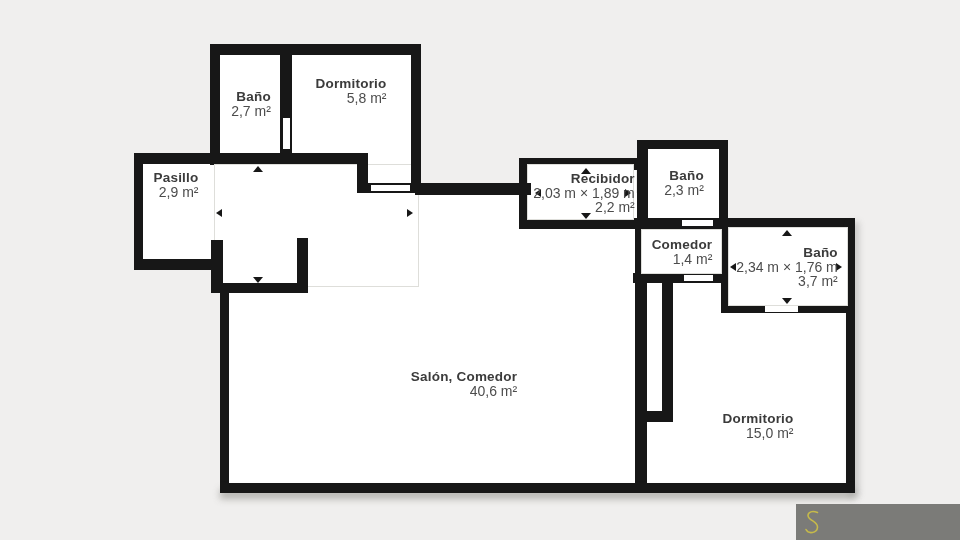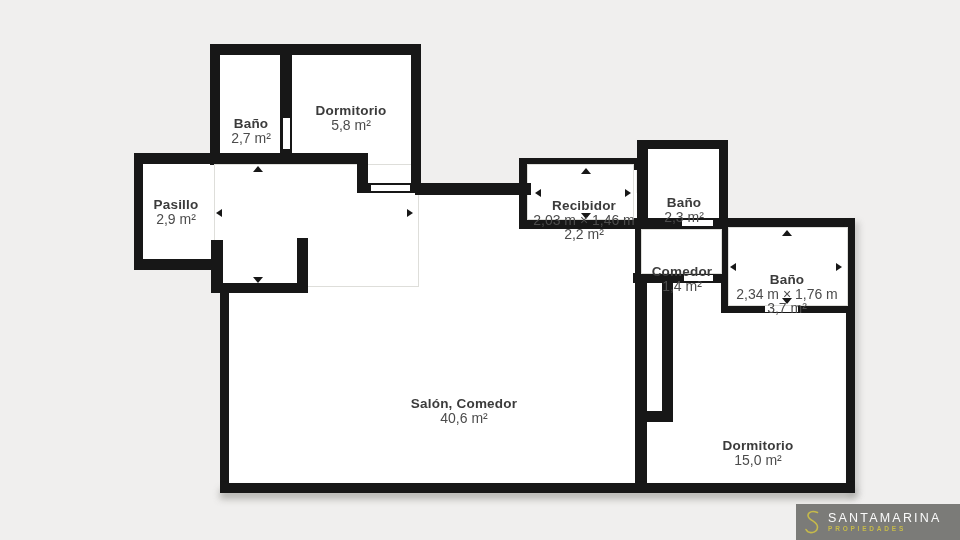--- a/index.html
+++ b/index.html
@@ -5,21 +5,21 @@
   html,body{margin:0;padding:0;}
   #canvas{
     position:relative;width:960px;height:540px;overflow:hidden;
     background:#f0efee;
     font-family:"Liberation Sans", sans-serif;
   }
   .room{position:absolute;background:#ffffff;}
   .wall{position:absolute;background:#171717;}
   .slot{position:absolute;background:#ffffff;}
   .lbox{position:absolute;background:#ffffff;border:1px solid #dededa;box-sizing:border-box;}
-  .label{position:absolute;transform:translateX(-50%);text-align:center;white-space:nowrap;color:#3b3b3b;margin-top:27px;}
+  .label{position:absolute;transform:translateX(-50%);text-align:right;white-space:nowrap;color:#3b3b3b;}
   .label .nm{font-weight:bold;font-size:13.5px;line-height:15px;letter-spacing:.2px;}
   .label .dm{font-size:14px;line-height:14px;color:#4c4c4c;}
   .tri{position:absolute;width:0;height:0;}
   .tri.up{border-left:5px solid transparent;border-right:5px solid transparent;border-bottom:6px solid #171717;}
   .tri.down{border-left:5px solid transparent;border-right:5px solid transparent;border-top:6px solid #171717;}
   .tri.left{border-top:4px solid transparent;border-bottom:4px solid transparent;border-right:6px solid #171717;}
   .tri.right{border-top:4px solid transparent;border-bottom:4px solid transparent;border-left:6px solid #171717;}
   .shadow-b{box-shadow:0 6px 7px rgba(110,110,105,.45);}
   .shadow-r{box-shadow:4px 4px 6px rgba(110,110,105,.30);}
   #logo{position:absolute;left:796px;top:504px;width:164px;height:36px;background:#7b7b78;
@@ -110,21 +110,21 @@
   <div class="label" style="left:351px;top:76px;">
     <div class="nm">Dormitorio</div>
     <div class="dm">5,8 m²</div>
   </div>
   <div class="label" style="left:176px;top:170px;">
     <div class="nm">Pasillo</div>
     <div class="dm">2,9 m²</div>
   </div>
   <div class="label" style="left:584px;top:171px;">
     <div class="nm">Recibidor</div>
-    <div class="dm">2,03 m × 1,46 m</div>
+    <div class="dm">2,03 m × 1,89 m</div>
     <div class="dm">2,2 m²</div>
   </div>
   <div class="label" style="left:684px;top:168px;">
     <div class="nm">Baño</div>
     <div class="dm">2,3 m²</div>
   </div>
   <div class="label" style="left:682px;top:237px;">
     <div class="nm">Comedor</div>
     <div class="dm">1,4 m²</div>
   </div>
@@ -139,19 +139,15 @@
   </div>
   <div class="label" style="left:758px;top:411px;">
     <div class="nm">Dormitorio</div>
     <div class="dm">15,0 m²</div>
   </div>
 
   <div id="logo">
     <svg width="18" height="27" viewBox="0 0 18 27">
       <path d="M14.5 3.5 C7 0.5 2.5 5.5 6.5 9.5 C9.5 12.5 15 13.5 14.5 18.5 C14 24 5.5 25.5 3 20.5" fill="none" stroke="#c6ba4a" stroke-width="1.6" stroke-linecap="round"></path>
     </svg>
-    <div class="txt">
-      <div class="brand">SANTAMARINA</div>
-      <div class="tagline">PROPIEDADES</div>
-    </div>
   </div>
 
 </div>
 
 </body></html>

